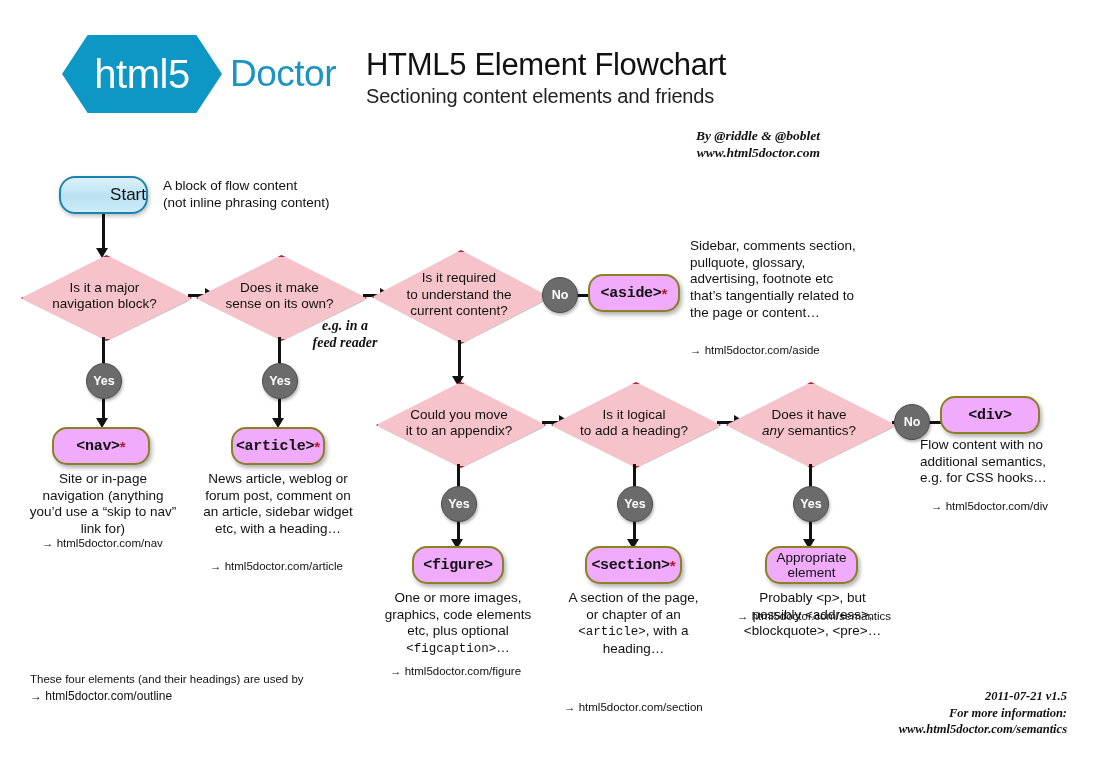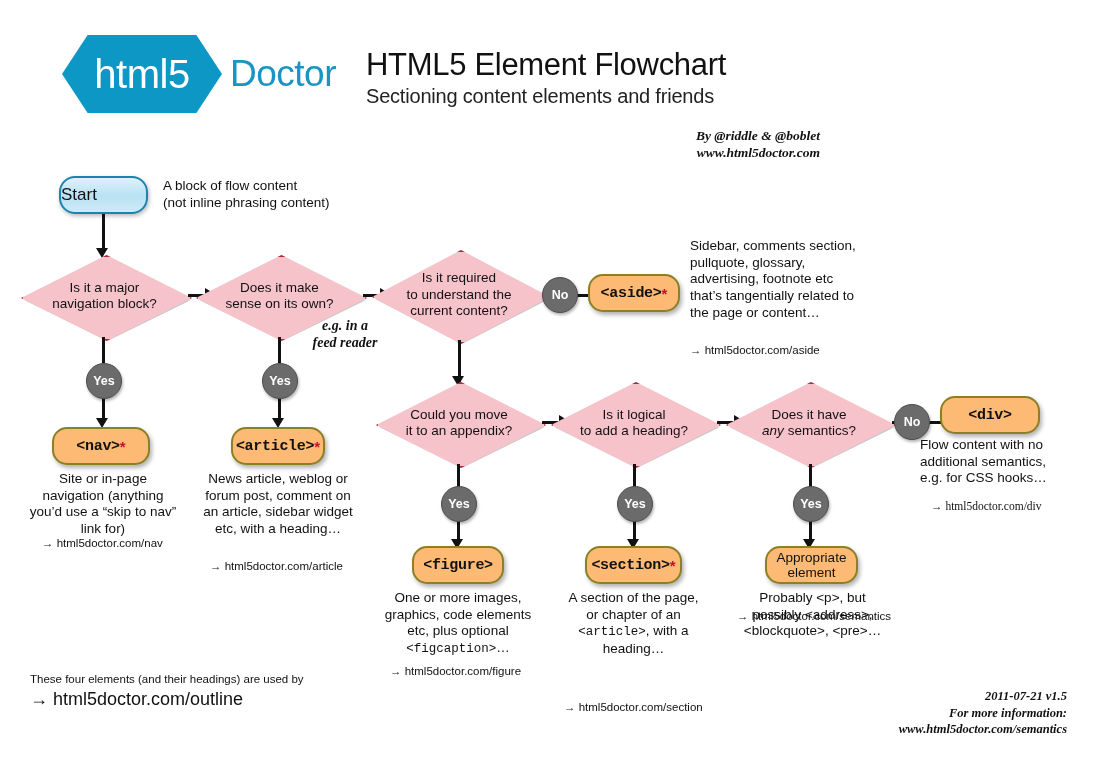--- a/index.html
+++ b/index.html
@@ -99,21 +99,21 @@
     position: absolute;
     box-sizing: border-box;
   }
   
   .terminator {
     border-radius: 16px;
     border: 2.5px solid #1a83b0;
     background: linear-gradient(to bottom, #dff1fa 0%, #b9e2f3 52%, #cdeaf7 100%);
     display: flex;
     align-items: center;
-    justify-content: flex-start;
+    justify-content: flex-end;
     font-size: 17px;
     color: #111111;
     box-shadow: 1px 2px 4px rgba(0,0,0,0.28);
   }
   
   .diamond {
     display: flex;
     align-items: center;
     justify-content: center;
   }
@@ -143,21 +143,21 @@
     font-size: 13.5px;
     line-height: 1.22;
     color: #111111;
     z-index: 2;
     padding: 0 8px;
   }
   
   .elembox {
     border-radius: 15px;
     border: 2.6px solid #8a8125;
-    background: #fdba74;
+    background: #f0abfc;
     display: flex;
     align-items: center;
     justify-content: center;
     box-shadow: 2px 3px 4px rgba(0,0,0,0.3);
     text-align: center;
   }
   .elembox .code {
     font-family: "Liberation Mono", monospace;
     font-size: 15px;
     font-weight: bold;
@@ -263,21 +263,21 @@
   #legend-title .star {
     font-size: 16px;
   }
   #legend-body {
     font-size: 11.5px;
     line-height: 1.35;
     color: #111111;
     margin-top: 2px;
   }
   #legend-link {
-    font-size: 18px;
+    font-size: 12px;
     color: #111111;
     margin-top: 1px;
   }
   #footer-meta {
     position: absolute;
     right: 28px;
     top: 688px;
     width: 300px;
     text-align: right;
     font-family: "Liberation Serif", serif;
@@ -446,21 +446,21 @@
   <div class="arrow-right" style="left:944px; top:415px;"></div>
 
   <div class="node elembox" style="left:940px; top:396px; width:100px; height:38px;">
     <span class="code">&lt;div&gt;</span>
   </div>
   <div class="caption" style="left:920px; top:437px; width:165px;">
     <div>Flow content with no</div>
     <div>additional semantics,</div>
     <div>e.g. for CSS hooks…</div>
   </div>
-  <div class="link" style="left:931px; top:500px;font-family:Liberation Serif, serif;">→ html5doctor.com/div</div>
+  <div class="link" style="left:931px; top:500px;">→ html5doctor.com/div</div>
 
   <div class="line-v" style="left:457px; top:464px; height:26px;"></div>
   <div class="badge" style="left:441px; top:486px; width:34px; height:34px;">
     <span>Yes</span>
   </div>
   <div class="line-v" style="left:457px; top:520px; height:22px;"></div>
   <div class="arrow-down" style="left:451px; top:539px;"></div>
 
   <div class="node elembox" style="left:412px; top:546px; width:92px; height:38px;">
     <span class="code">&lt;figure&gt;</span>

